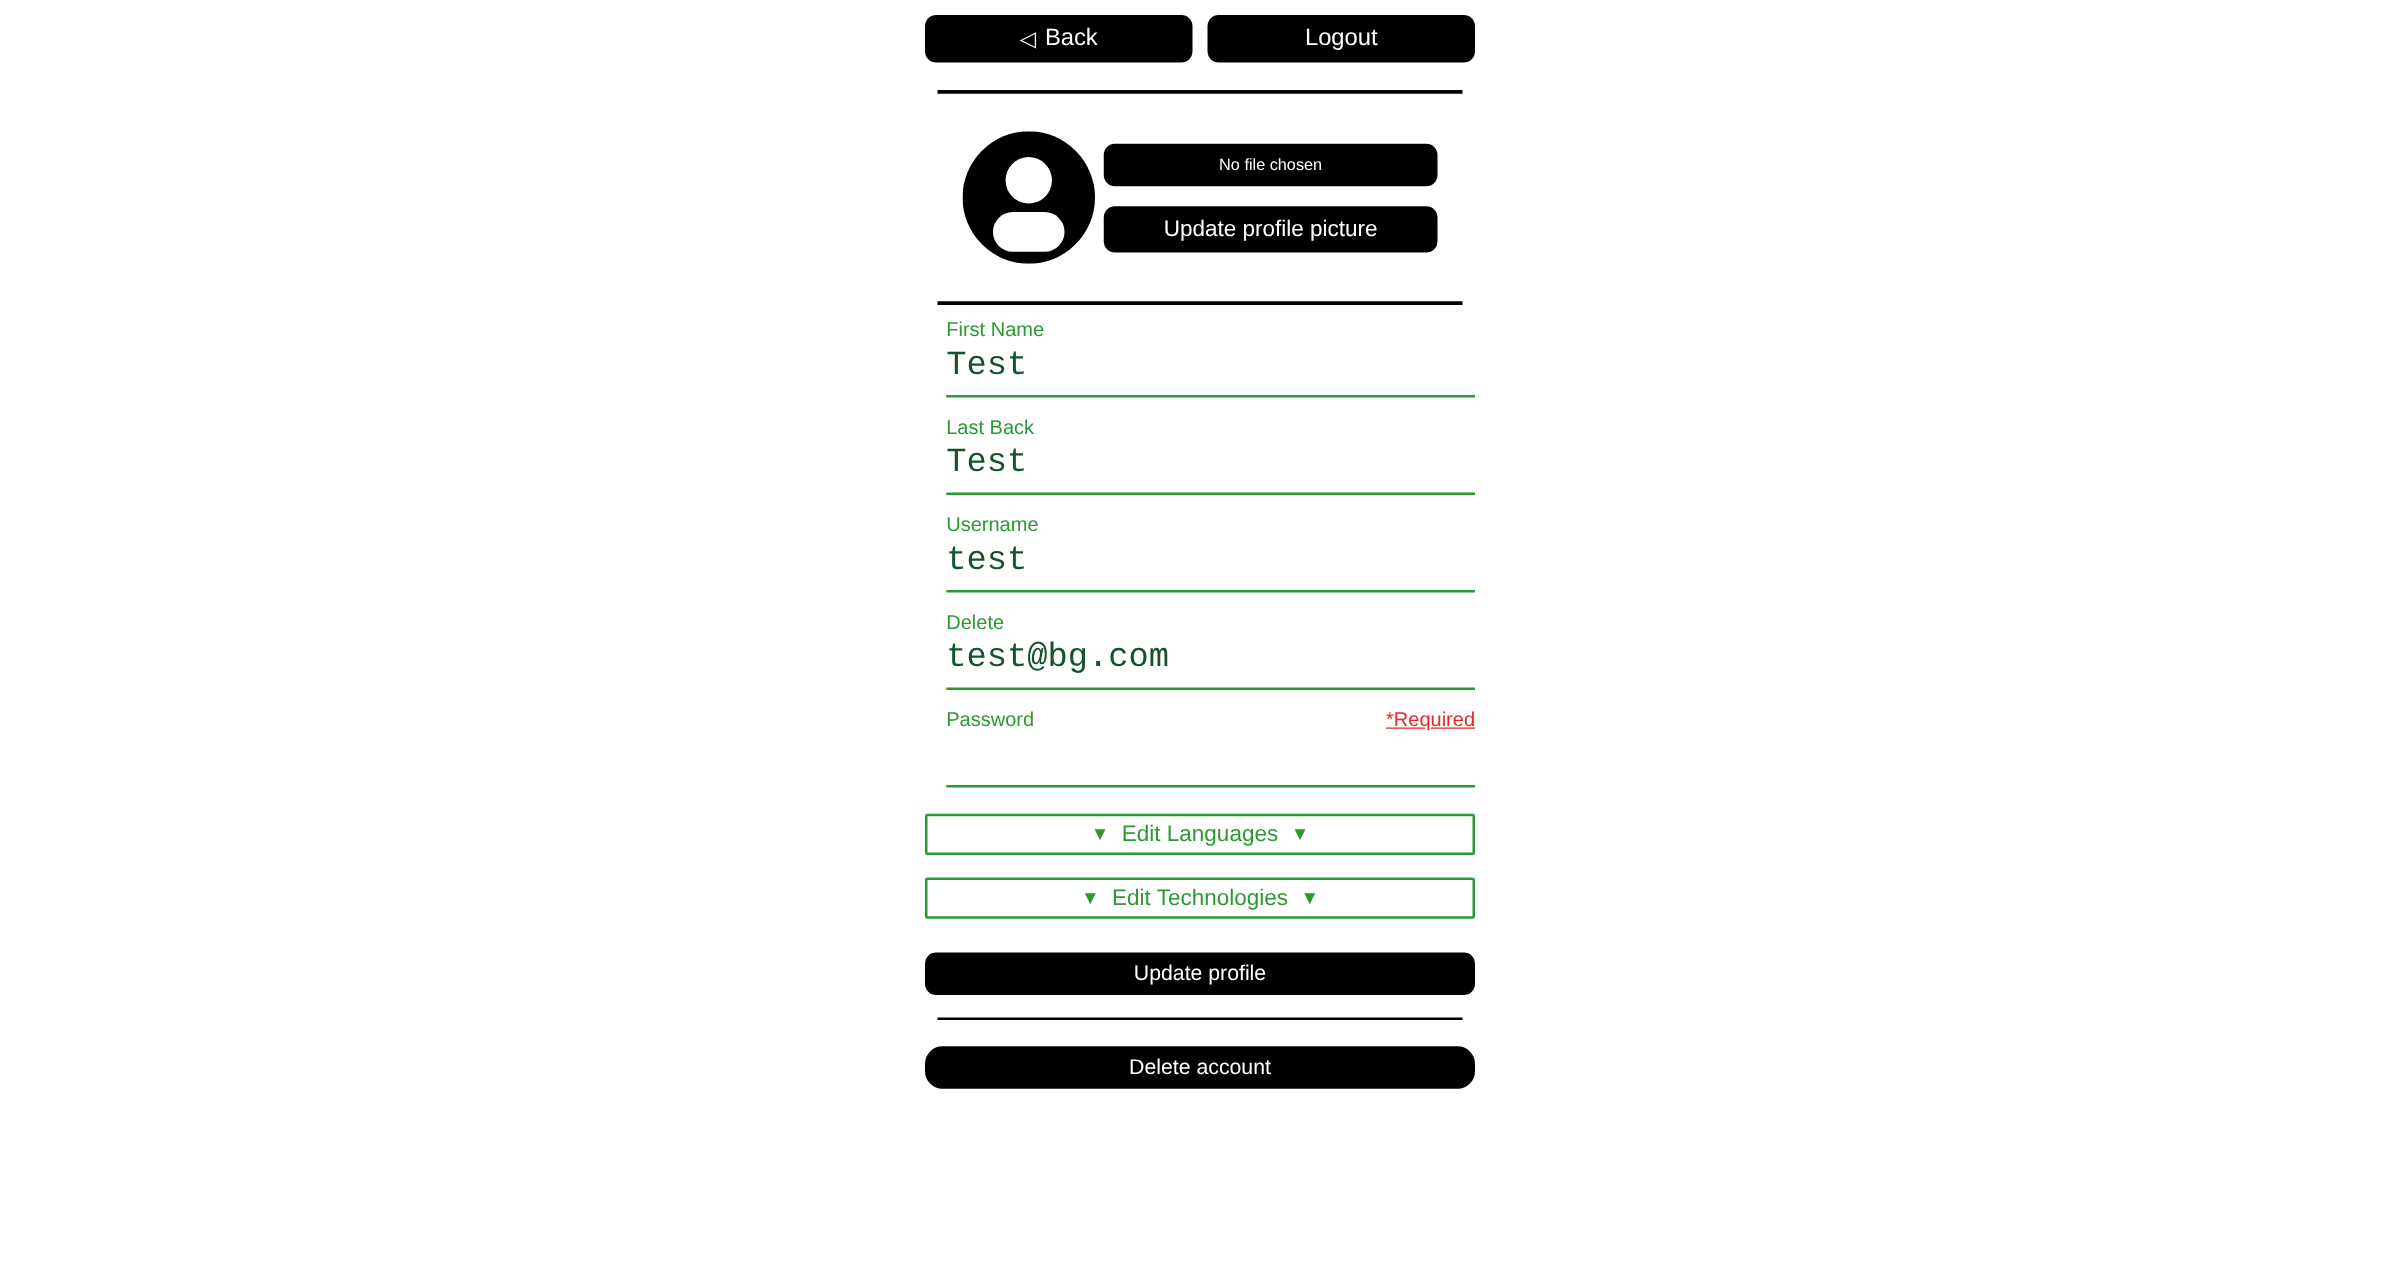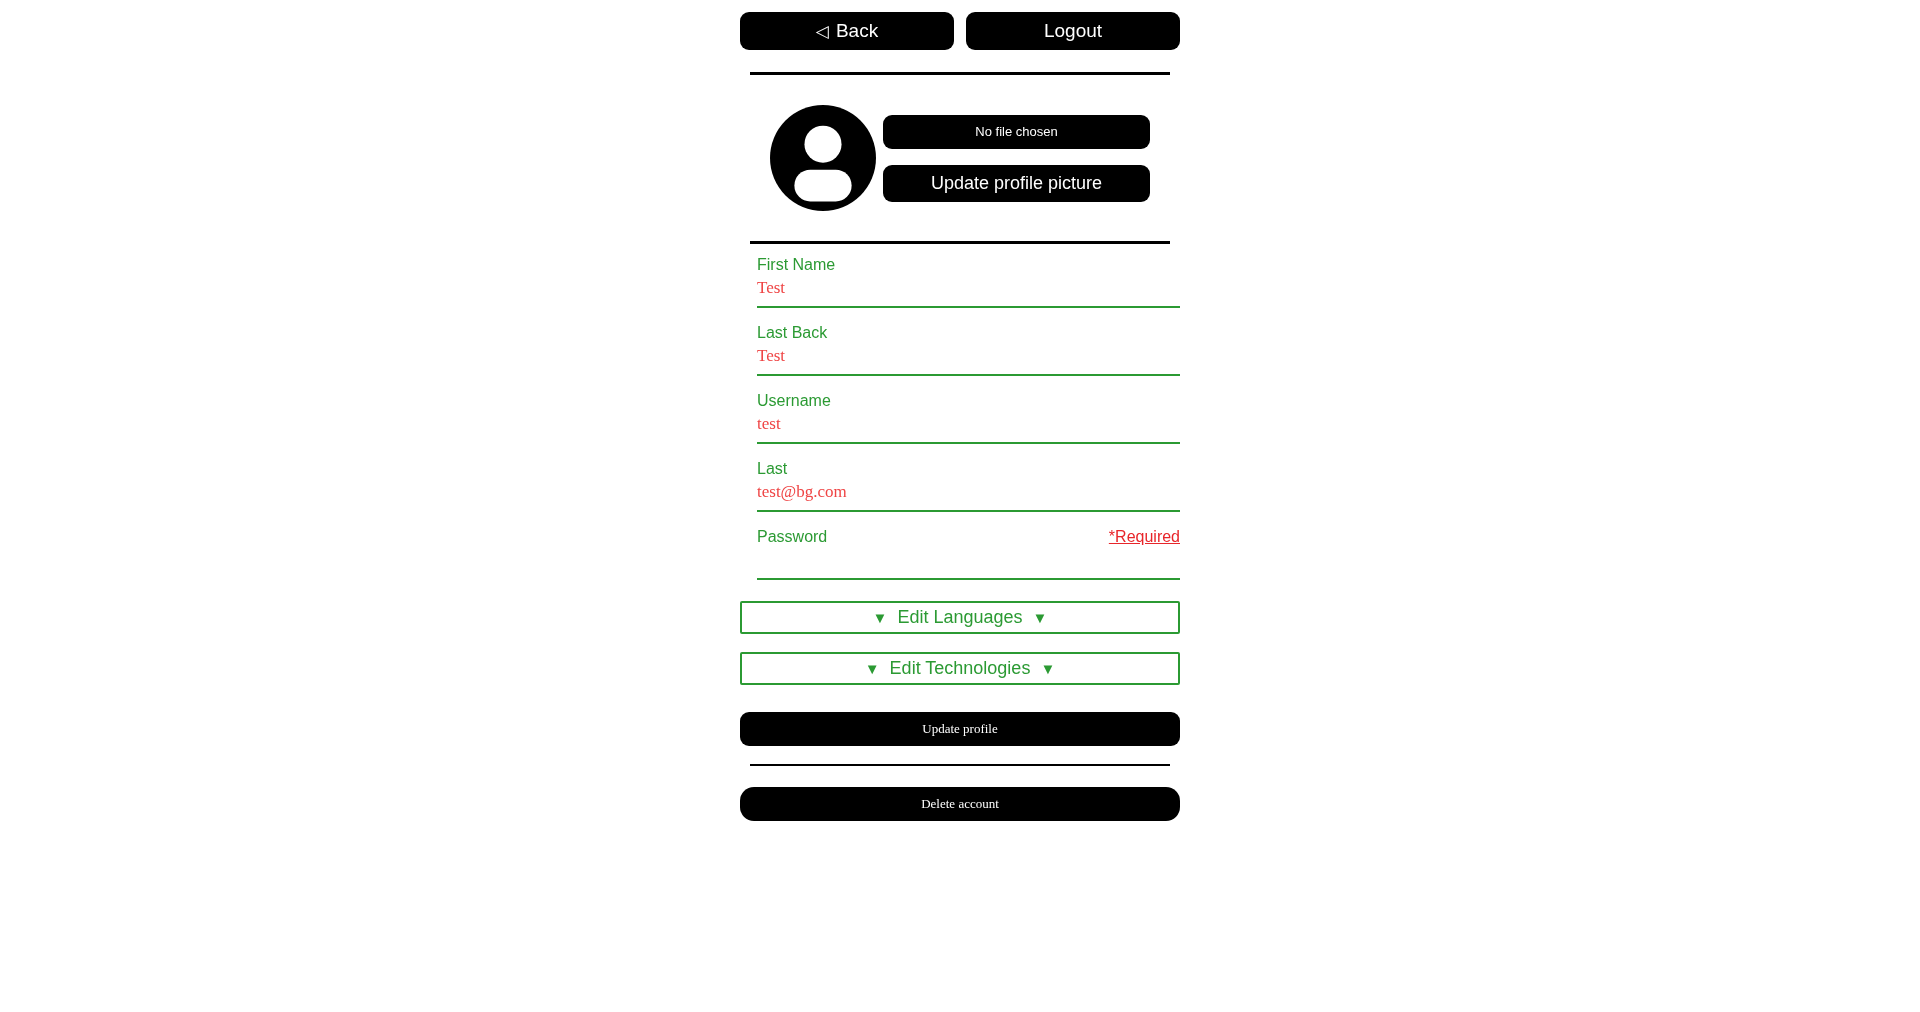--- a/index.html
+++ b/index.html
@@ -41,39 +41,39 @@
   .field { margin-bottom: 16px; }
   .field:last-child { margin-bottom: 0; }
   .label-row {
     display: flex; justify-content: space-between; align-items: baseline;
     font-size: 16px; line-height: 18px; color: var(--green);
   }
   .required-note { color: var(--red); font-size: 16px; text-decoration: underline; }
   .field-input {
     display: block; width: 100%;
     border: none; border-bottom: 2px solid var(--green);
-    font-family: Liberation Serif, serif; font-size: 17px; color: #ef4444;
+    font-family: Liberation Mono, monospace; font-size: 27px; color: #14532d;
     padding: 4px 0 8px 0; margin: 0; outline: none; background: transparent;
     border-radius: 0;
   }
 
   :root { --green: #2b9a33; --red: #e8252a; }
 
   .outline-btn {
     width: 100%; height: 33px;
     background: #ffffff; color: var(--green);
     border: 2px solid var(--green); border-radius: 2px;
     font-family: inherit; font-size: 18px; cursor: pointer;
     display: flex; align-items: center; justify-content: center; gap: 10px;
   }
   .lang-btn { margin-top: 21px; }
   .tech-btn { margin-top: 18px; }
   .outline-btn .chev { font-size: 15px; line-height: 1; }
 
-  .wide-btn { width: 100%; height: 34px; font-size: 13px; font-family: Liberation Serif, serif; }
+  .wide-btn { width: 100%; height: 34px; font-size: 17px; }
   .update-profile-btn { margin-top: 27px; }
   .delete-account-btn { margin-top: 21px; border-radius: 14px; }
 </style>
 </head>
 <body>
 
 <div class="content">
 
   <div class="top-row">
     <button class="btn-black top-btn">
@@ -119,21 +119,21 @@
 
     <div class="field">
       <div class="label-row">
         <span>Username</span>
       </div>
       <input class="field-input" type="text" value="test" style="">
     </div>
 
     <div class="field">
       <div class="label-row">
-        <span>Last</span>
+        <span>Delete</span>
       </div>
       <input class="field-input" type="text" value="test@bg.com" style="">
     </div>
 
     <div class="field">
       <div class="label-row">
         <span>Password</span>
         <span class="required-note">*Required</span>
       </div>
       <input class="field-input" type="password" value="" style="">

